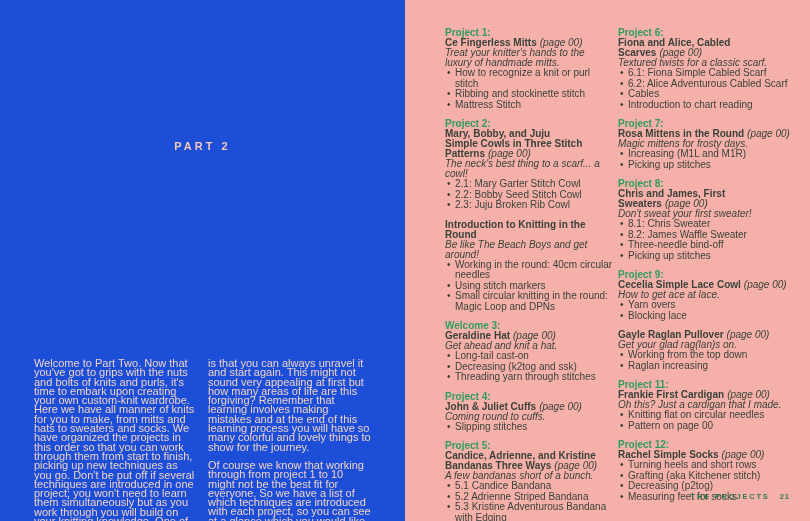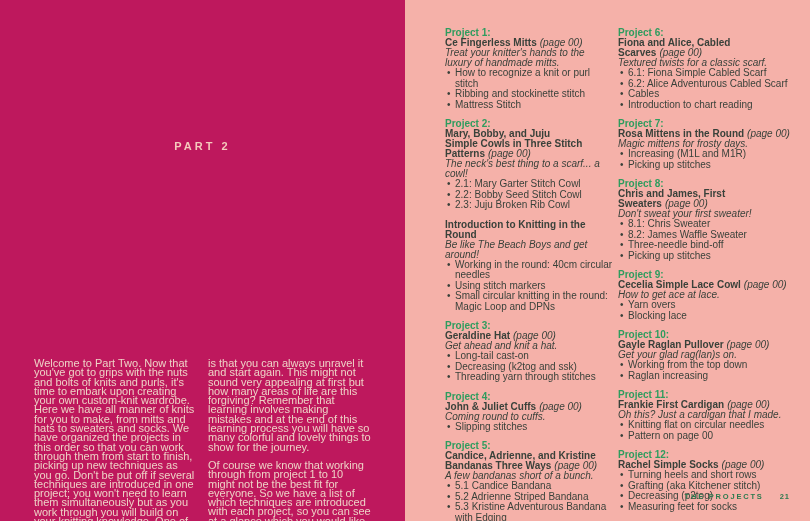--- a/index.html
+++ b/index.html
@@ -1,20 +1,20 @@
 <!DOCTYPE html>
 <html><head>
 <meta charset="utf-8">
 <style>
   html,body{margin:0;padding:0;}
   body{width:810px;height:521px;overflow:hidden;font-family:"Liberation Sans",sans-serif;}
   .spread{position:relative;width:810px;height:521px;display:flex;}
 
   
-  .page-left{position:relative;width:405px;height:521px;background:#be185d;overflow:hidden;}
+  .page-left{position:relative;width:405px;height:521px;background:#1d4ed8;overflow:hidden;}
   .part-label{position:absolute;top:140px;left:0;width:100%;text-align:center;
     color:#f5cabc;font-size:11px;font-weight:bold;letter-spacing:3px;}
   .big-title{position:absolute;top:166px;left:0;width:100%;text-align:center;
     font-family:"DejaVu Serif","Liberation Serif",serif;font-weight:bold;
     color:#f6ccc1;font-size:45px;line-height:50px;letter-spacing:3px;}
   .intro-columns{position:absolute;top:359px;left:34px;width:338px;display:flex;gap:10px;}
   .intro-col{flex:1;color:#eed2c6;font-size:11px;line-height:9.3px;}
   .intro-par{margin:0 0 9px 0;}
 
   
@@ -26,21 +26,21 @@
   .entry-label{color:#2f9c5e;font-weight:bold;}
   .entry-title-line{font-weight:bold;}
   .page-ref{font-weight:normal;font-style:italic;margin-left:3px;}
   .entry-subtitle{font-style:italic;}
   .bullet-row{display:flex;line-height:10.5px;}
   .bullet-dot{width:8px;flex:0 0 8px;padding-left:2px;}
   .bullet-text{flex:1;}
 
   .footer{position:absolute;right:20px;bottom:20px;display:flex;align-items:center;
     color:#2c7a4e;font-size:7.5px;font-weight:bold;letter-spacing:1.8px;}
-  .footer-page{margin-left:16px;letter-spacing:1px;}
+  .footer-page{margin-left:10px;letter-spacing:1px;}
 </style>
 </head>
 <body>
 
 <div class="spread">
 
   <div class="page-left">
     <div class="part-label">PART 2</div>
     <div class="intro-columns">
       <div class="intro-col">
@@ -100,21 +100,21 @@
           <div class="bullet-row">
             <span class="bullet-dot">•</span>
             <span class="bullet-text">Using stitch markers</span>
           </div>
           <div class="bullet-row">
             <span class="bullet-dot">•</span>
             <span class="bullet-text">Small circular knitting in the round: Magic Loop and DPNs</span>
           </div>
         </div>
         <div class="entry">
-          <div class="entry-label">Project 3:</div>
+          <div class="entry-label">Welcome 3:</div>
           <div class="entry-title-line"><span>Geraldine Hat</span><span class="page-ref">(page 00)</span></div>
           <div class="entry-subtitle">Get ahead and knit a hat.</div>
           <div class="bullet-row">
             <span class="bullet-dot">•</span>
             <span class="bullet-text">Long-tail cast-on</span>
           </div>
           <div class="bullet-row">
             <span class="bullet-dot">•</span>
             <span class="bullet-text">Decreasing (k2tog and ssk)</span>
           </div>
@@ -226,21 +226,20 @@
           <div class="bullet-row">
             <span class="bullet-dot">•</span>
             <span class="bullet-text">Yarn overs</span>
           </div>
           <div class="bullet-row">
             <span class="bullet-dot">•</span>
             <span class="bullet-text">Blocking lace</span>
           </div>
         </div>
         <div class="entry">
-          <div class="entry-label">Project 10:</div>
           <div class="entry-title-line"><span>Gayle Raglan Pullover</span><span class="page-ref">(page 00)</span></div>
           <div class="entry-subtitle">Get your glad rag(lan)s on.</div>
           <div class="bullet-row">
             <span class="bullet-dot">•</span>
             <span class="bullet-text">Working from the top down</span>
           </div>
           <div class="bullet-row">
             <span class="bullet-dot">•</span>
             <span class="bullet-text">Raglan increasing</span>
           </div>

